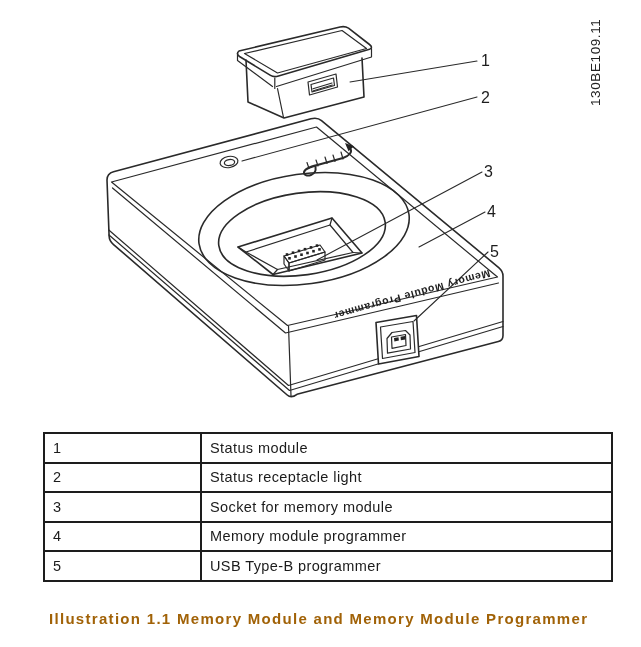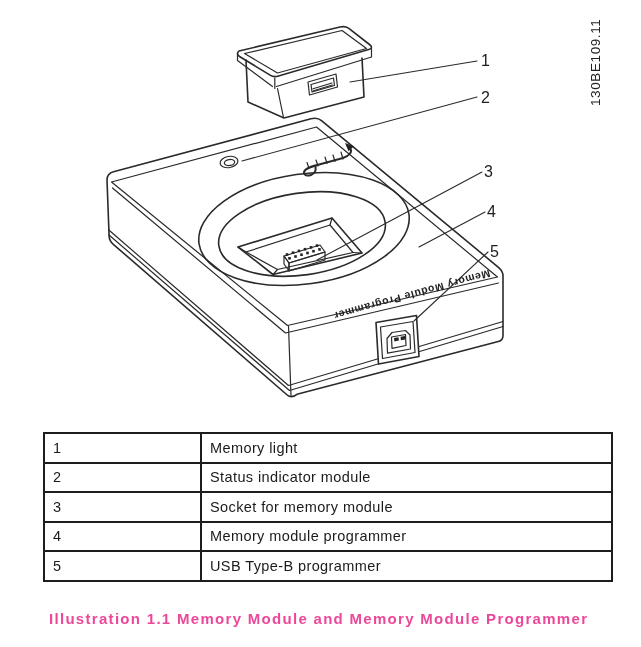--- a/index.html
+++ b/index.html
@@ -18,21 +18,21 @@
     border-collapse:collapse;table-layout:fixed;
   }
   table.legend td{
     border:2px solid #1d1d1d;height:27.5px;font-size:14.5px;
     letter-spacing:0.4px;padding:0 0 0 8px;vertical-align:middle;color:#1b1b1b;
   }
   td.col-num{width:147px;}
   td.col-label{padding-left:10px;}
   .caption{
     position:absolute;left:49px;top:610px;font-size:15px;font-weight:bold;
-    letter-spacing:1.3px;color:#ec4899;white-space:nowrap;
+    letter-spacing:1.3px;color:#a16207;white-space:nowrap;
   }
   .ln{stroke:#2a2a2a;fill:none;stroke-linejoin:round;stroke-linecap:round;}
   .thick{stroke-width:1.6;}
   .thin{stroke-width:1.2;}
   .whitefill{fill:#ffffff;}
   .inkfill{fill:#222;stroke:none;}
   .svg-num{font-family:"Liberation Sans",sans-serif;font-size:16px;fill:#1d1d1d;}
   .engraved{font-family:"Liberation Sans",sans-serif;font-size:10.5px;
     font-weight:bold;letter-spacing:0.7px;fill:#1e1e1e;}
 </style>
@@ -137,25 +137,25 @@
       <text class="svg-num" x="490" y="257">5</text>
     </g>
   </svg>
 
   <div class="image-id">130BE109.11</div>
 
   <table class="legend">
     <tbody>
       <tr>
         <td class="col-num">1</td>
-        <td class="col-label">Memory light</td>
+        <td class="col-label">Status module</td>
       </tr>
       <tr>
         <td class="col-num">2</td>
-        <td class="col-label">Status indicator module</td>
+        <td class="col-label">Status receptacle light</td>
       </tr>
       <tr>
         <td class="col-num">3</td>
         <td class="col-label">Socket for memory module</td>
       </tr>
       <tr>
         <td class="col-num">4</td>
         <td class="col-label">Memory module programmer</td>
       </tr>
       <tr>

